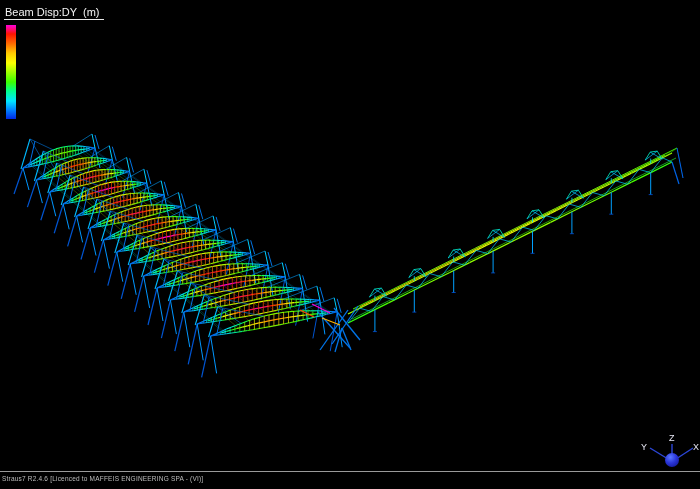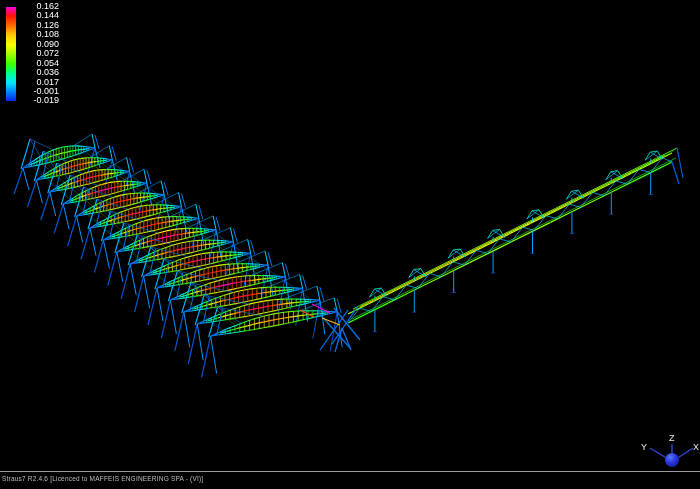--- a/index.html
+++ b/index.html
@@ -2046,46 +2046,34 @@
     <line x1="334.0" y1="308.0" x2="360.0" y2="340.0" stroke="#0073E6" stroke-width="1.3"></line>
     <line x1="358.0" y1="306.0" x2="332.0" y2="344.0" stroke="#0073E6" stroke-width="1.3"></line>
     <line x1="342.0" y1="328.0" x2="335.0" y2="352.0" stroke="#0073E6" stroke-width="1.3"></line>
     <line x1="342.0" y1="328.0" x2="351.0" y2="350.0" stroke="#0073E6" stroke-width="1.3"></line>
     <line x1="312.0" y1="304.0" x2="330.0" y2="313.0" stroke="#FF00DC" stroke-width="1.2"></line>
     <line x1="300.0" y1="310.0" x2="314.0" y2="317.0" stroke="#FF4600" stroke-width="1.2"></line>
     <line x1="322.0" y1="318.0" x2="340.0" y2="325.0" stroke="#FFB400" stroke-width="1.2"></line>
   </svg>
 
 <div class="legend">
+  <span class="legend-title">Beam Disp:DY  (m)</span>
   <div class="legend-body">
     <div class="colorbar">
         <div class="band" style="background: linear-gradient(rgb(255, 0, 220), rgb(255, 20, 0));"></div>
         <div class="band" style="background: linear-gradient(rgb(255, 20, 0), rgb(255, 110, 0));"></div>
         <div class="band" style="background: linear-gradient(rgb(255, 110, 0), rgb(255, 200, 0));"></div>
         <div class="band" style="background: linear-gradient(rgb(255, 200, 0), rgb(250, 255, 0));"></div>
         <div class="band" style="background: linear-gradient(rgb(250, 255, 0), rgb(160, 255, 0));"></div>
         <div class="band" style="background: linear-gradient(rgb(160, 255, 0), rgb(60, 255, 0));"></div>
         <div class="band" style="background: linear-gradient(rgb(60, 255, 0), rgb(0, 255, 140));"></div>
         <div class="band" style="background: linear-gradient(rgb(0, 255, 140), rgb(0, 230, 255));"></div>
         <div class="band" style="background: linear-gradient(rgb(0, 230, 255), rgb(0, 130, 255));"></div>
         <div class="band" style="background: linear-gradient(rgb(0, 130, 255), rgb(0, 40, 230));"></div>
       </div>
-    <div class="labels">
-      <div class="vlabel">0.162</div>
-      <div class="vlabel">0.144</div>
-      <div class="vlabel">0.126</div>
-      <div class="vlabel">0.108</div>
-      <div class="vlabel">0.090</div>
-      <div class="vlabel">0.072</div>
-      <div class="vlabel">0.054</div>
-      <div class="vlabel">0.036</div>
-      <div class="vlabel">0.017</div>
-      <div class="vlabel">-0.001</div>
-      <div class="vlabel">-0.019</div>
-    </div>
   </div>
 </div>
 
 <div class="triad">
   <svg width="64" height="40" viewBox="0 0 64 40">
     <line x1="34" y1="25" x2="34" y2="10" stroke="#2B46D7" stroke-width="1.4"></line>
     <line x1="30" y1="25" x2="12" y2="14" stroke="#2B46D7" stroke-width="1.4"></line>
     <line x1="38" y1="25" x2="55" y2="14" stroke="#2B46D7" stroke-width="1.4"></line>
   </svg>
   <div class="triad-ball"></div>

